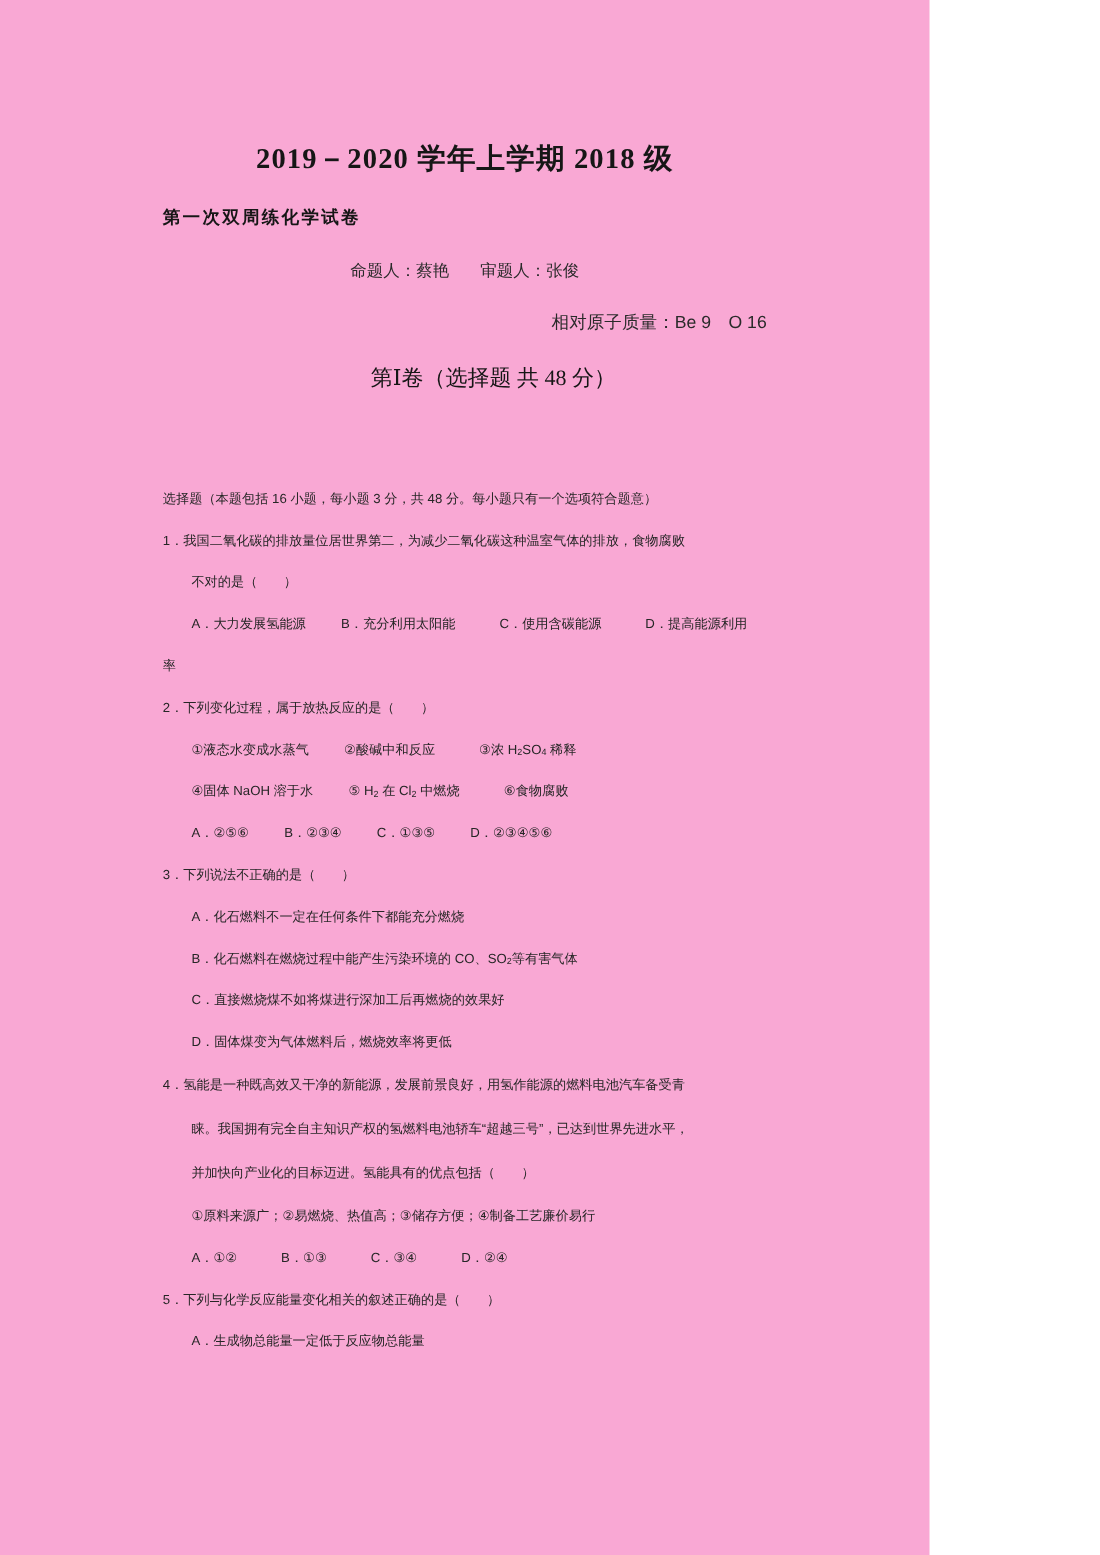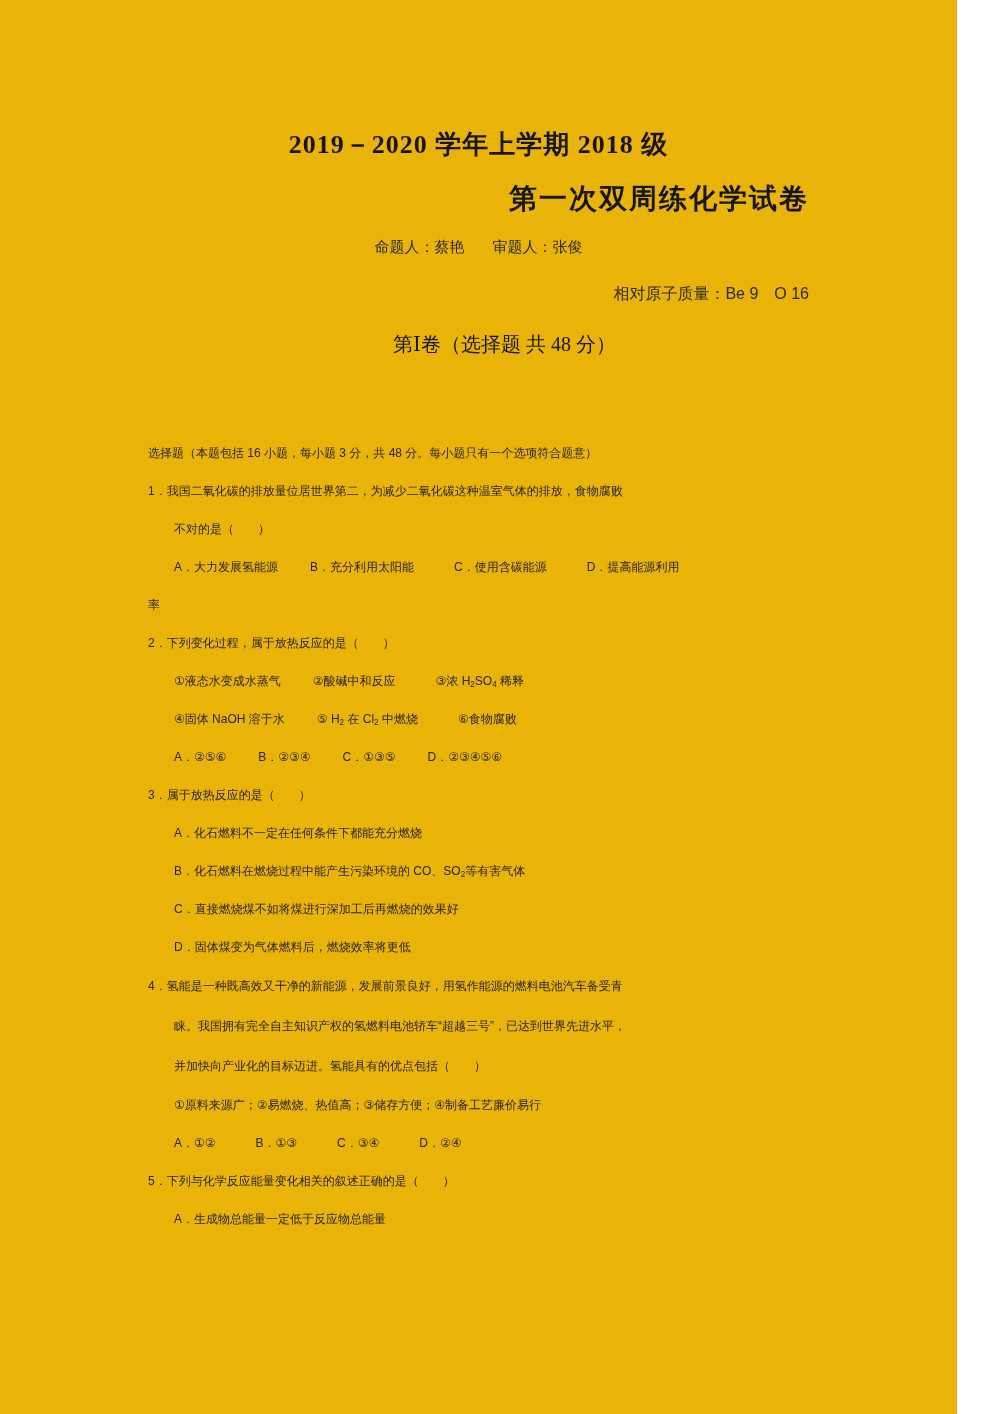--- a/index.html
+++ b/index.html
@@ -10,46 +10,46 @@
   body {
     width: 1000px;
     height: 1414px;
     font-family: "Liberation Sans", "DejaVu Sans", sans-serif;
     color: #1c1c1c;
     -webkit-font-smoothing: antialiased;
   }
 
   .page {
     position: relative;
-    width: 957px;
+    width: 845px;
     height: 1414px;
-    background: #eab308;
+    background: #f9a8d4;
     box-sizing: border-box;
     padding: 0 148px 0 148px;
     overflow: hidden;
   }
 
   
   .title-main {
     margin: 0;
     padding-top: 128px;
     text-align: center;
     font-family: "Liberation Serif", "DejaVu Serif", serif;
     font-size: 26px;
     font-weight: bold;
     letter-spacing: 1px;
     line-height: 34px;
     color: #161616;
   }
   .title-sub {
     margin: 0;
     padding-top: 22px;
-    text-align: right;
+    text-align: left;
     font-family: "Liberation Sans", "DejaVu Sans", sans-serif;
-    font-size: 28px;
+    font-size: 16px;
     font-weight: bold;
     letter-spacing: 2px;
     line-height: 30px;
     color: #161616;
   }
 
   .meta-line {
     text-align: center;
     font-size: 15px;
     line-height: 30px;
@@ -139,21 +139,21 @@
     <p class="para indent-2">
       <span><span>①</span><span>液态水变成水蒸气</span></span><span class="opt-gap"></span><span><span>②</span><span>酸碱中和反应</span></span><span class="opt-gap-lg"></span><span><span>③</span>浓 H<sub>2</sub>SO<sub>4</sub> 稀释</span>
     </p>
     <p class="para indent-2">
       <span><span>④</span><span>固体 NaOH 溶于水</span></span><span class="opt-gap"></span><span><span>⑤</span> H<sub>2</sub> 在 Cl<sub>2</sub> 中燃烧</span><span class="opt-gap-lg"></span><span><span>⑥</span><span>食物腐败</span></span>
     </p>
     <p class="para indent-2">
       <span>A．</span><span>②⑤⑥</span><span class="opt-gap"></span><span>B．</span><span>②③④</span><span class="opt-gap"></span><span>C．</span><span>①③⑤</span><span class="opt-gap"></span><span>D．</span><span>②③④⑤⑥</span>
     </p>
 
-    <p class="para indent-1"><span class="qnum">3．</span><span>属于放热反应的是（　　）</span></p>
+    <p class="para indent-1"><span class="qnum">3．</span><span>下列说法不正确的是（　　）</span></p>
     <p class="para indent-3"><span>A．</span><span>化石燃料不一定在任何条件下都能充分燃烧</span></p>
     <p class="para indent-3"><span>B．</span><span>化石燃料在燃烧过程中能产生污染环境的 CO、SO<sub>2</sub>等有害气体</span></p>
     <p class="para indent-3"><span>C．</span><span>直接燃烧煤不如将煤进行深加工后再燃烧的效果好</span></p>
     <p class="para indent-3"><span>D．</span><span>固体煤变为气体燃料后，燃烧效率将更低</span></p>
 
     <p class="para indent-1 q4-line"><span class="qnum">4．</span><span>氢能是一种既高效又干净的新能源，发展前景良好，用氢作能源的燃料电池汽车备受青</span></p>
     <p class="para indent-2 q4-line">睐。我国拥有完全自主知识产权的氢燃料电池轿车“超越三号”，已达到世界先进水平，</p>
     <p class="para indent-2 q4-line">并加快向产业化的目标迈进。氢能具有的优点包括（　　）</p>
     <p class="para indent-2">①原料来源广；②易燃烧、热值高；③储存方便；④制备工艺廉价易行</p>
     <p class="para indent-2">

